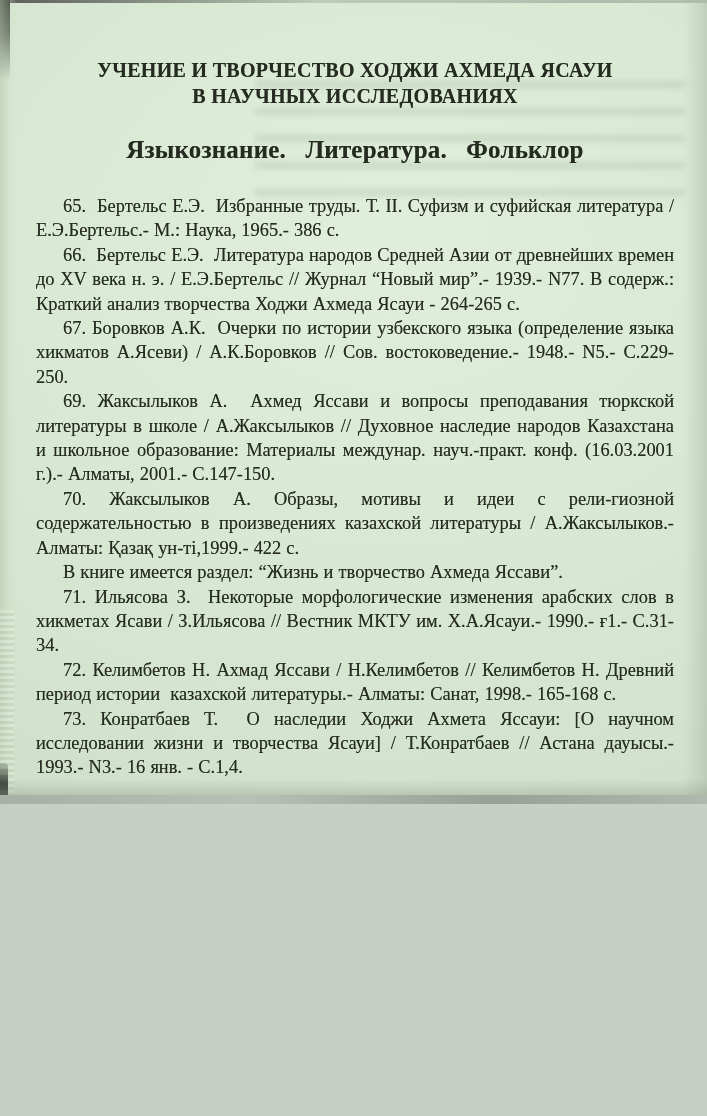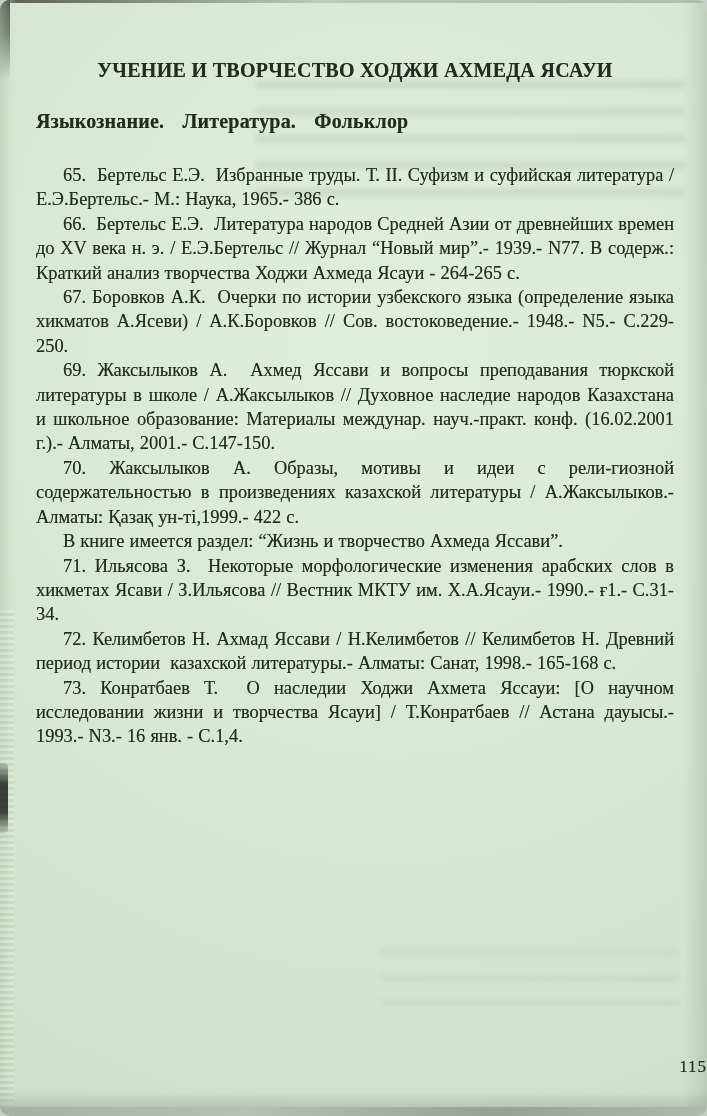--- a/index.html
+++ b/index.html
@@ -2,25 +2,24 @@
 <html><head>
 <meta charset="utf-8">
 <style>
   html, body { margin: 0; padding: 0; }
   body {
     width: 707px; height: 1116px; overflow: hidden;
     background: #c8cfc5;
     font-family: "Liberation Serif", "DejaVu Serif", serif;
   }
   .scan {
-    position: relative; width: 707px; height: 1116px; overflow: hidden;
+    position: relative; width: 707px; height: 804px; overflow: hidden;
     background:
       radial-gradient(ellipse 120% 80% at 55% 30%, #e0eedb 0%, #dae9d4 40%, #d5e4ce 75%, #cfdec8 100%);
     color: #262b21;
-    border-radius: 10px;
   }
   
   .top-edge-line {
     position: absolute; top: 0; left: 0; right: 0; height: 3px;
     background: linear-gradient(to right, rgba(35,35,35,.7), rgba(120,130,118,.3) 45%, rgba(145,152,144,.55) 82%, rgba(120,128,118,.4));
   }
   .corner-tl {
     position: absolute; top: 0; left: 0; width: 10px; height: 85px;
     background: linear-gradient(to bottom, #232423 0%, rgba(35,40,33,.75) 40%, rgba(40,48,38,0) 95%);
     border-bottom-right-radius: 10px;
@@ -64,22 +63,22 @@
   .content {
     position: absolute; left: 36px; right: 33px; top: 0;
     text-shadow: 0 0 .4px rgba(38,43,33,.55);
   }
   .title {
     margin: 57px 0 0 0; text-align: center;
     font-size: 20px; font-weight: bold; line-height: 26px; letter-spacing: .3px;
   }
   .title-line { display: block; }
   .subtitle {
-    margin: 27px 0 0 0; 
-    font-size: 20px; font-weight: bold; word-spacing: 13px; letter-spacing: .2px;
+    margin: 27px 0 0 0; text-align: center;
+    font-size: 25px; font-weight: bold; word-spacing: 13px; letter-spacing: .2px;
   }
   .entries {
     margin-top: 30px;
     font-size: 18.4px; line-height: 24.4px;
     text-align: justify;
   }
   .entry {
     margin: 0; text-indent: 27px; white-space: pre-wrap;
     word-spacing: .5px;
   }
@@ -102,29 +101,30 @@
   <div class="right-shade"></div>
   <div class="bleed bleed-top"></div>
   <div class="bleed bleed-bottom"></div>
   <div class="bottom-fade"></div>
   <div class="bottom-band"></div>
 
   <div class="content">
 
     <h1 class="title">
       <span class="title-line">УЧЕНИЕ И ТВОРЧЕСТВО ХОДЖИ АХМЕДА ЯСАУИ</span>
+      <span class="title-line">В НАУЧНЫХ ИССЛЕДОВАНИЯХ</span>
     </h1>
 
     <h2 class="subtitle">Языкознание. Литература. Фольклор</h2>
 
     <div class="entries">
       <p class="entry">65.  Бертельс Е.Э.  Избранные труды. Т. II. Суфизм и суфийская литература / Е.Э.Бертельс.- М.: Наука, 1965.- 386 с.</p>
       <p class="entry">66.  Бертельс Е.Э.  Литература народов Средней Азии от древнейших времен до XV века н. э. / Е.Э.Бертельс // Журнал “Новый мир”.- 1939.- N77. В содерж.: Краткий анализ творчества Ходжи Ахмеда Ясауи - 264-265 с.</p>
       <p class="entry">67. Боровков А.К.  Очерки по истории узбекского языка (определение языка хикматов А.Ясеви) / А.К.Боровков // Сов. востоковедение.- 1948.- N5.- С.229-250.</p>
-      <p class="entry">69. Жаксылыков А.  Ахмед Яссави и вопросы преподавания тюркской литературы в школе / А.Жаксылыков // Духовное наследие народов Казахстана и школьное образование: Материалы междунар. науч.-практ. конф. (16.02.2001 г.).- Алматы, 2001.- С.147-150.</p>
+      <p class="entry">69. Жаксылыков А.  Ахмед Яссави и вопросы преподавания тюркской литературы в школе / А.Жаксылыков // Духовное наследие народов Казахстана и школьное образование: Материалы междунар. науч.-практ. конф. (16.03.2001 г.).- Алматы, 2001.- С.147-150.</p>
       <p class="entry">70. Жаксылыков А. Образы, мотивы и идеи с рели-гиозной содержательностью в произведениях казахской литературы / А.Жаксылыков.- Алматы: Қазақ ун-ті,1999.- 422 с.</p>
       <p class="entry">В книге имеется раздел: “Жизнь и творчество Ахмеда Яссави”.</p>
       <p class="entry">71. Ильясова З.  Некоторые морфологические изменения арабских слов в хикметах Ясави / З.Ильясова // Вестник МКТУ им. Х.А.Ясауи.- 1990.- ғ1.- С.31-34.</p>
       <p class="entry">72. Келимбетов Н. Ахмад Яссави / Н.Келимбетов // Келимбетов Н. Древний период истории  казахской литературы.- Алматы: Санат, 1998.- 165-168 с.</p>
       <p class="entry">73. Конратбаев Т.  О наследии Ходжи Ахмета Яссауи: [О научном исследовании жизни и творчества Ясауи] / Т.Конратбаев // Астана дауысы.- 1993.- N3.- 16 янв. - С.1,4.</p>
     </div>
 
   </div>
 
   <div class="pageno">115</div>

